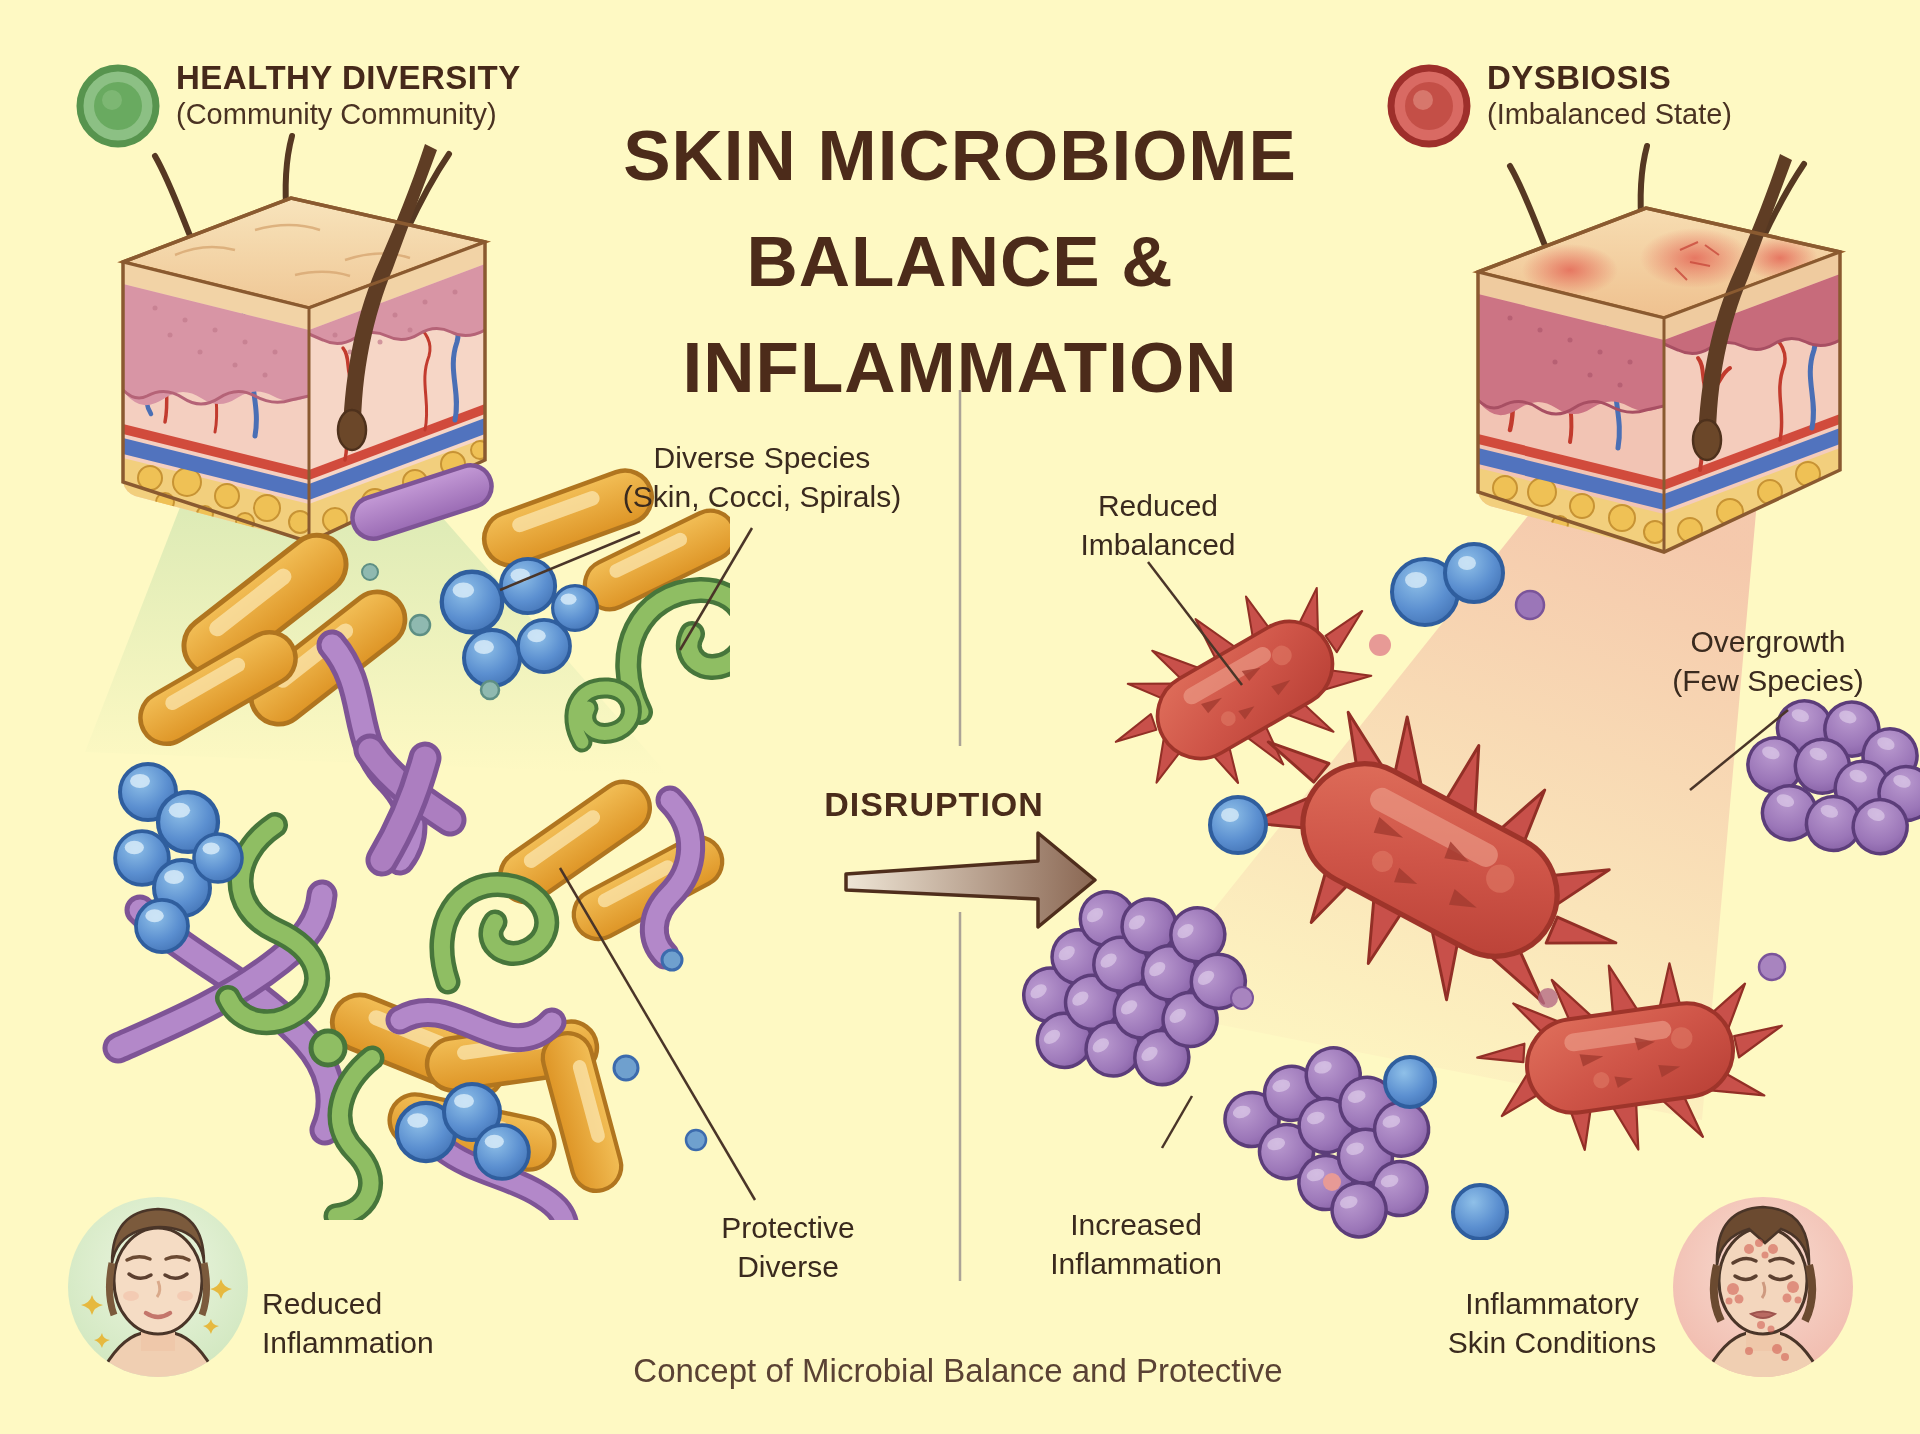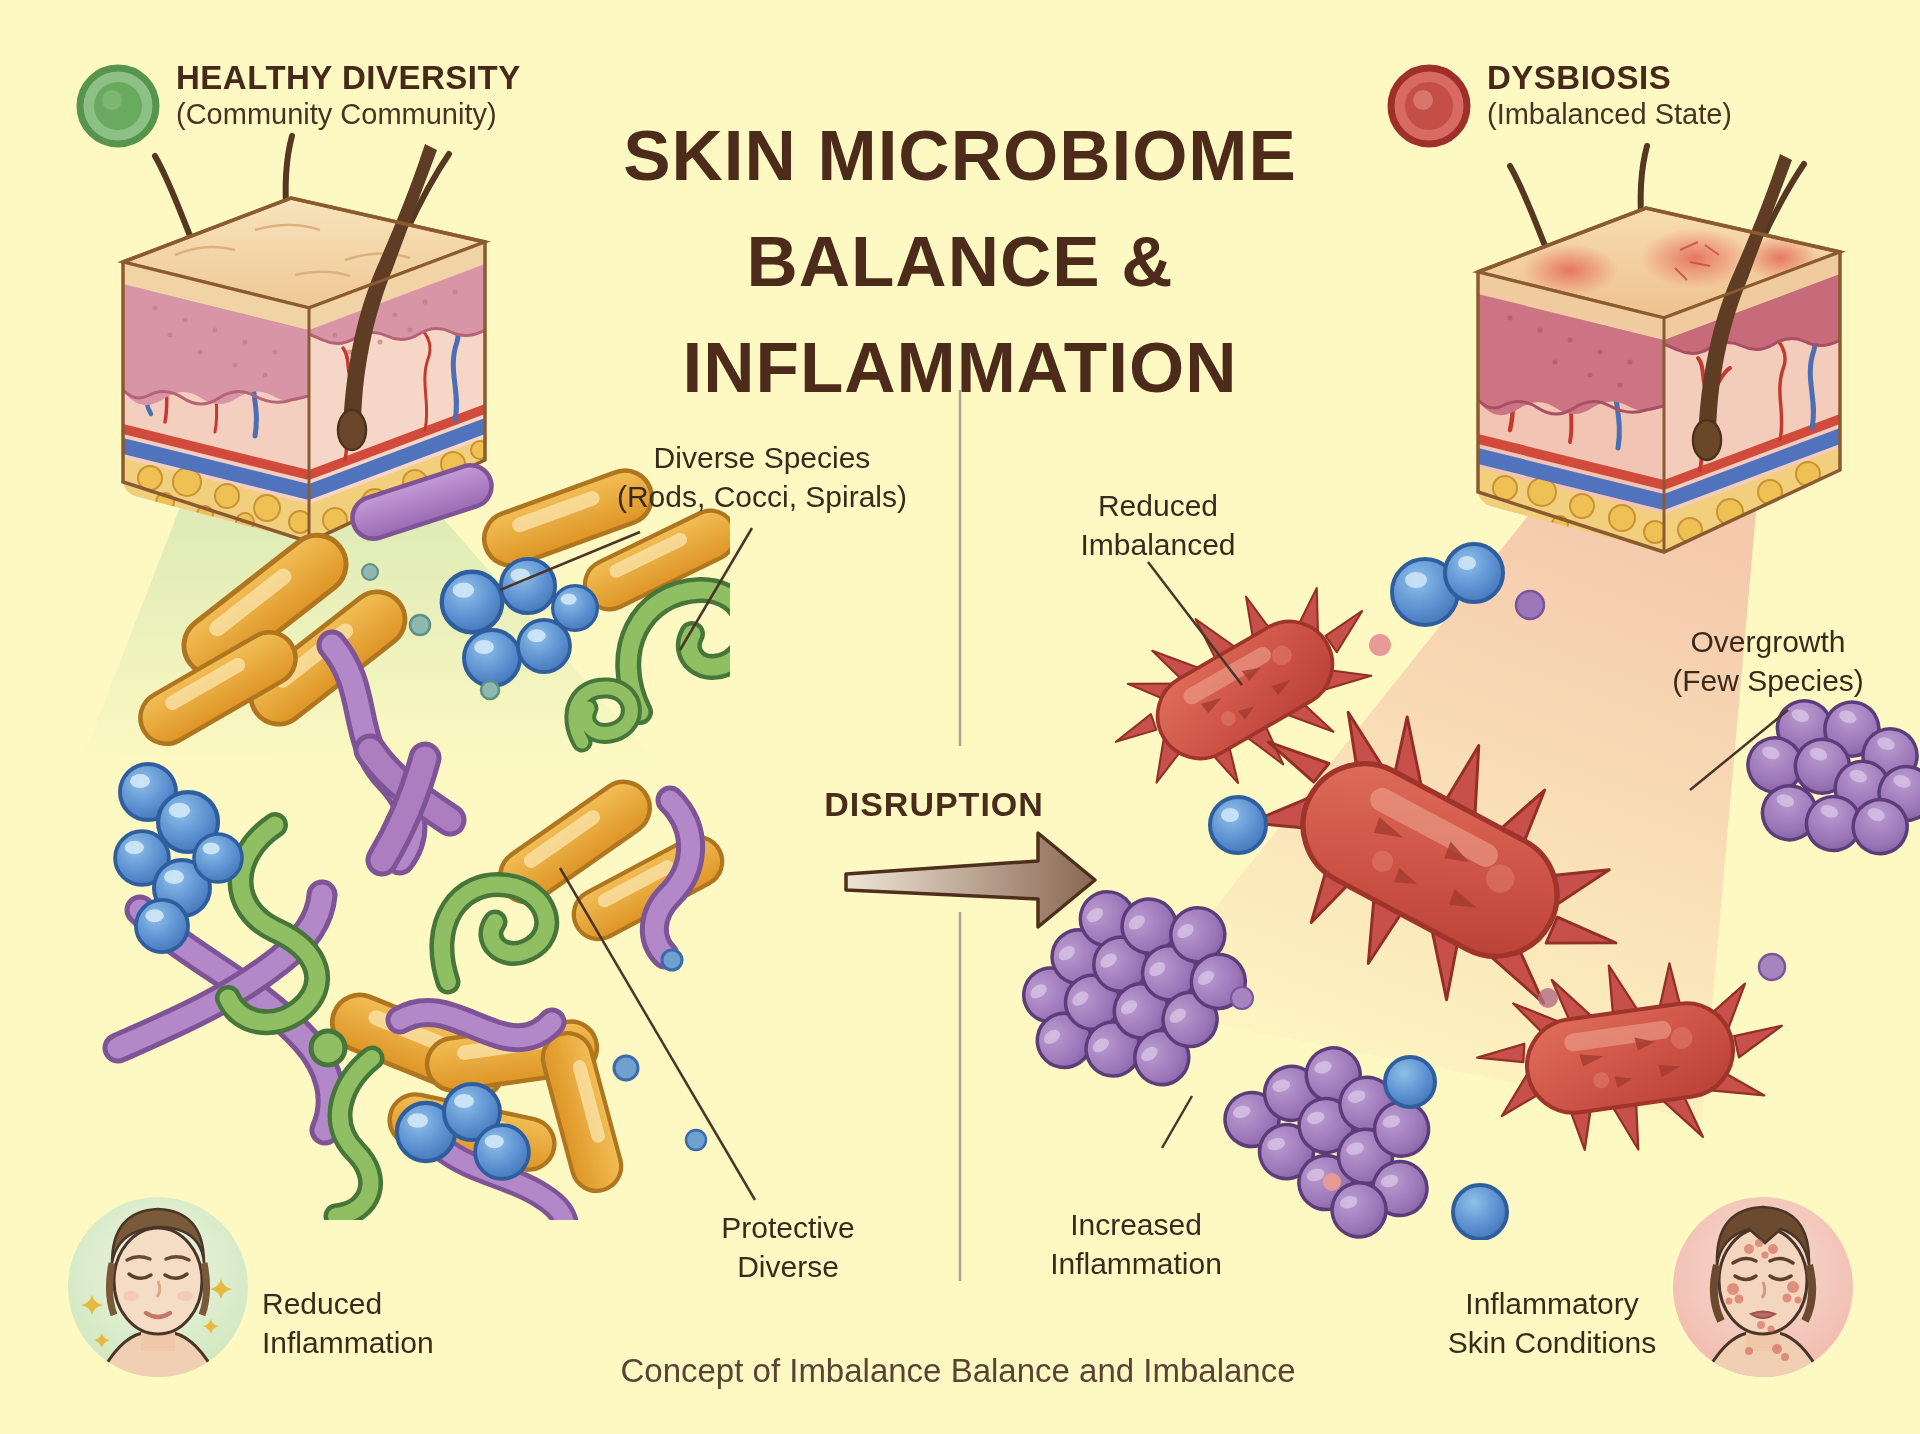--- a/index.html
+++ b/index.html
@@ -516,21 +516,21 @@
       <path d="M752,528 L680,650"></path>
       <path d="M1148,562 L1242,685"></path>
       <path d="M1788,710 L1690,790"></path>
       <path d="M755,1200 L560,868"></path>
       <path d="M1162,1148 L1192,1096"></path>
     </g>
   </svg>
 
   <div class="abs lbl ctr" style="left:720px;top:438px;margin-left:42px;">
     <div>Diverse Species</div>
-    <div>(Rods, Cocci, Spirals)</div>
+    <div>(Skin, Cocci, Spirals)</div>
   </div>
 
   <div class="abs lbl ctr" style="left:1158px;top:486px;">
     <div>Reduced</div>
     <div>Imbalanced</div>
   </div>
 
   <div class="abs lbl ctr" style="left:1768px;top:622px;">
     <div>Overgrowth</div>
     <div>(Few Species)</div>
@@ -551,21 +551,21 @@
   <div class="abs lbl" style="left:262px;top:1284px;text-align:left;">
     <div>Reduced</div>
     <div>Inflammation</div>
   </div>
 
   <div class="abs lbl ctr" style="left:1552px;top:1284px;">
     <div>Inflammatory</div>
     <div>Skin Conditions</div>
   </div>
 
-  <div class="abs footer-cap ctr" style="left:958px;top:1352px;">Concept of Imbalance Balance and Imbalance</div>
+  <div class="abs footer-cap ctr" style="left:958px;top:1352px;">Concept of Microbial Balance and Protective</div>
 
   <svg class="abs" style="left:66px;top:1195px;" width="184" height="184" viewBox="-92 -92 184 184">
     <defs>
       <radialGradient id="faceBgL" cx="0.5" cy="0.4" r="0.8">
         <stop offset="0" stop-color="#EDF6E1"></stop>
           <stop offset="1" stop-color="#C9E3B6"></stop>
       </radialGradient>
       <clipPath id="faceClipL">
           <circle r="90"></circle>
         </clipPath>

